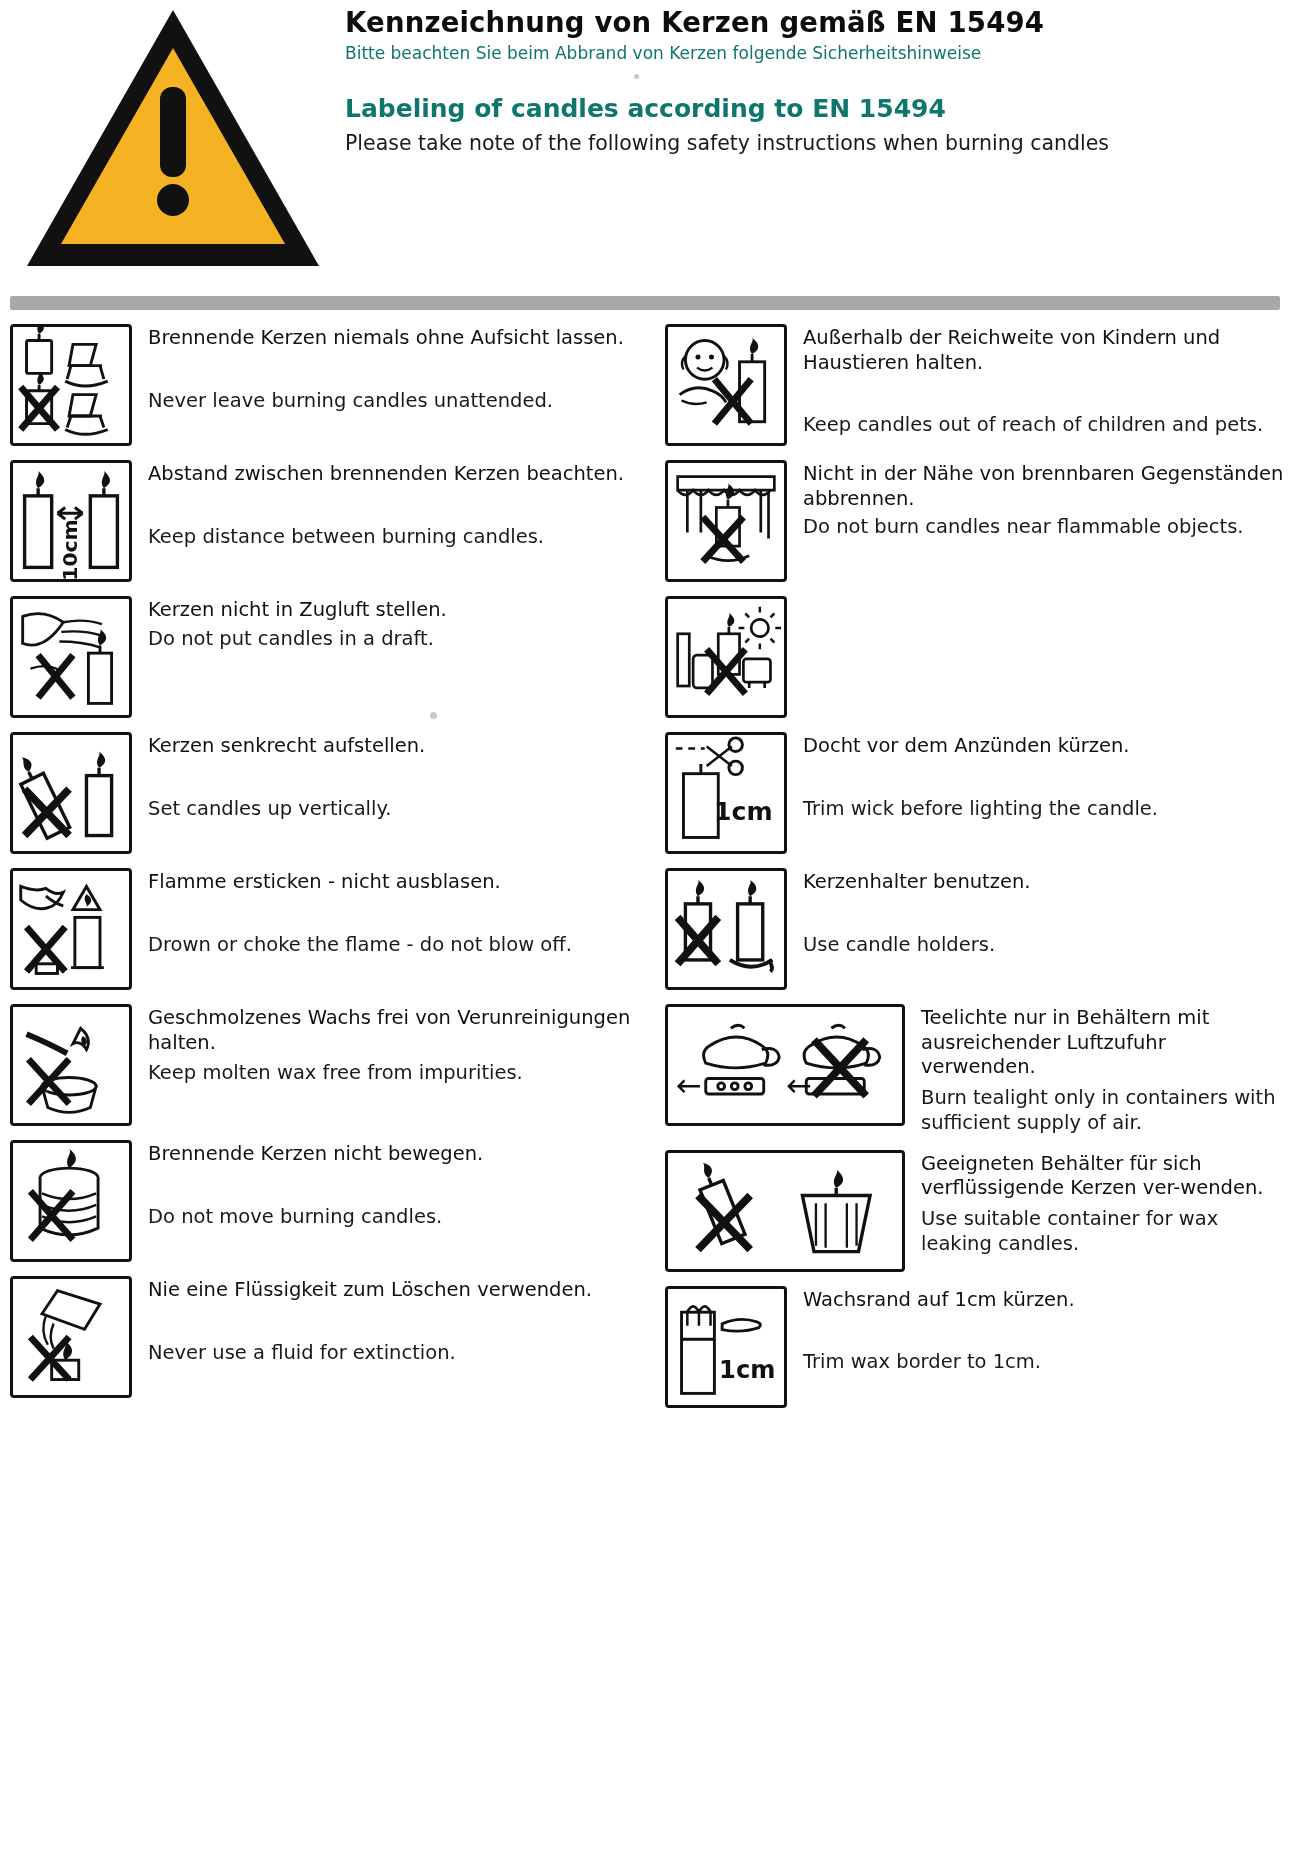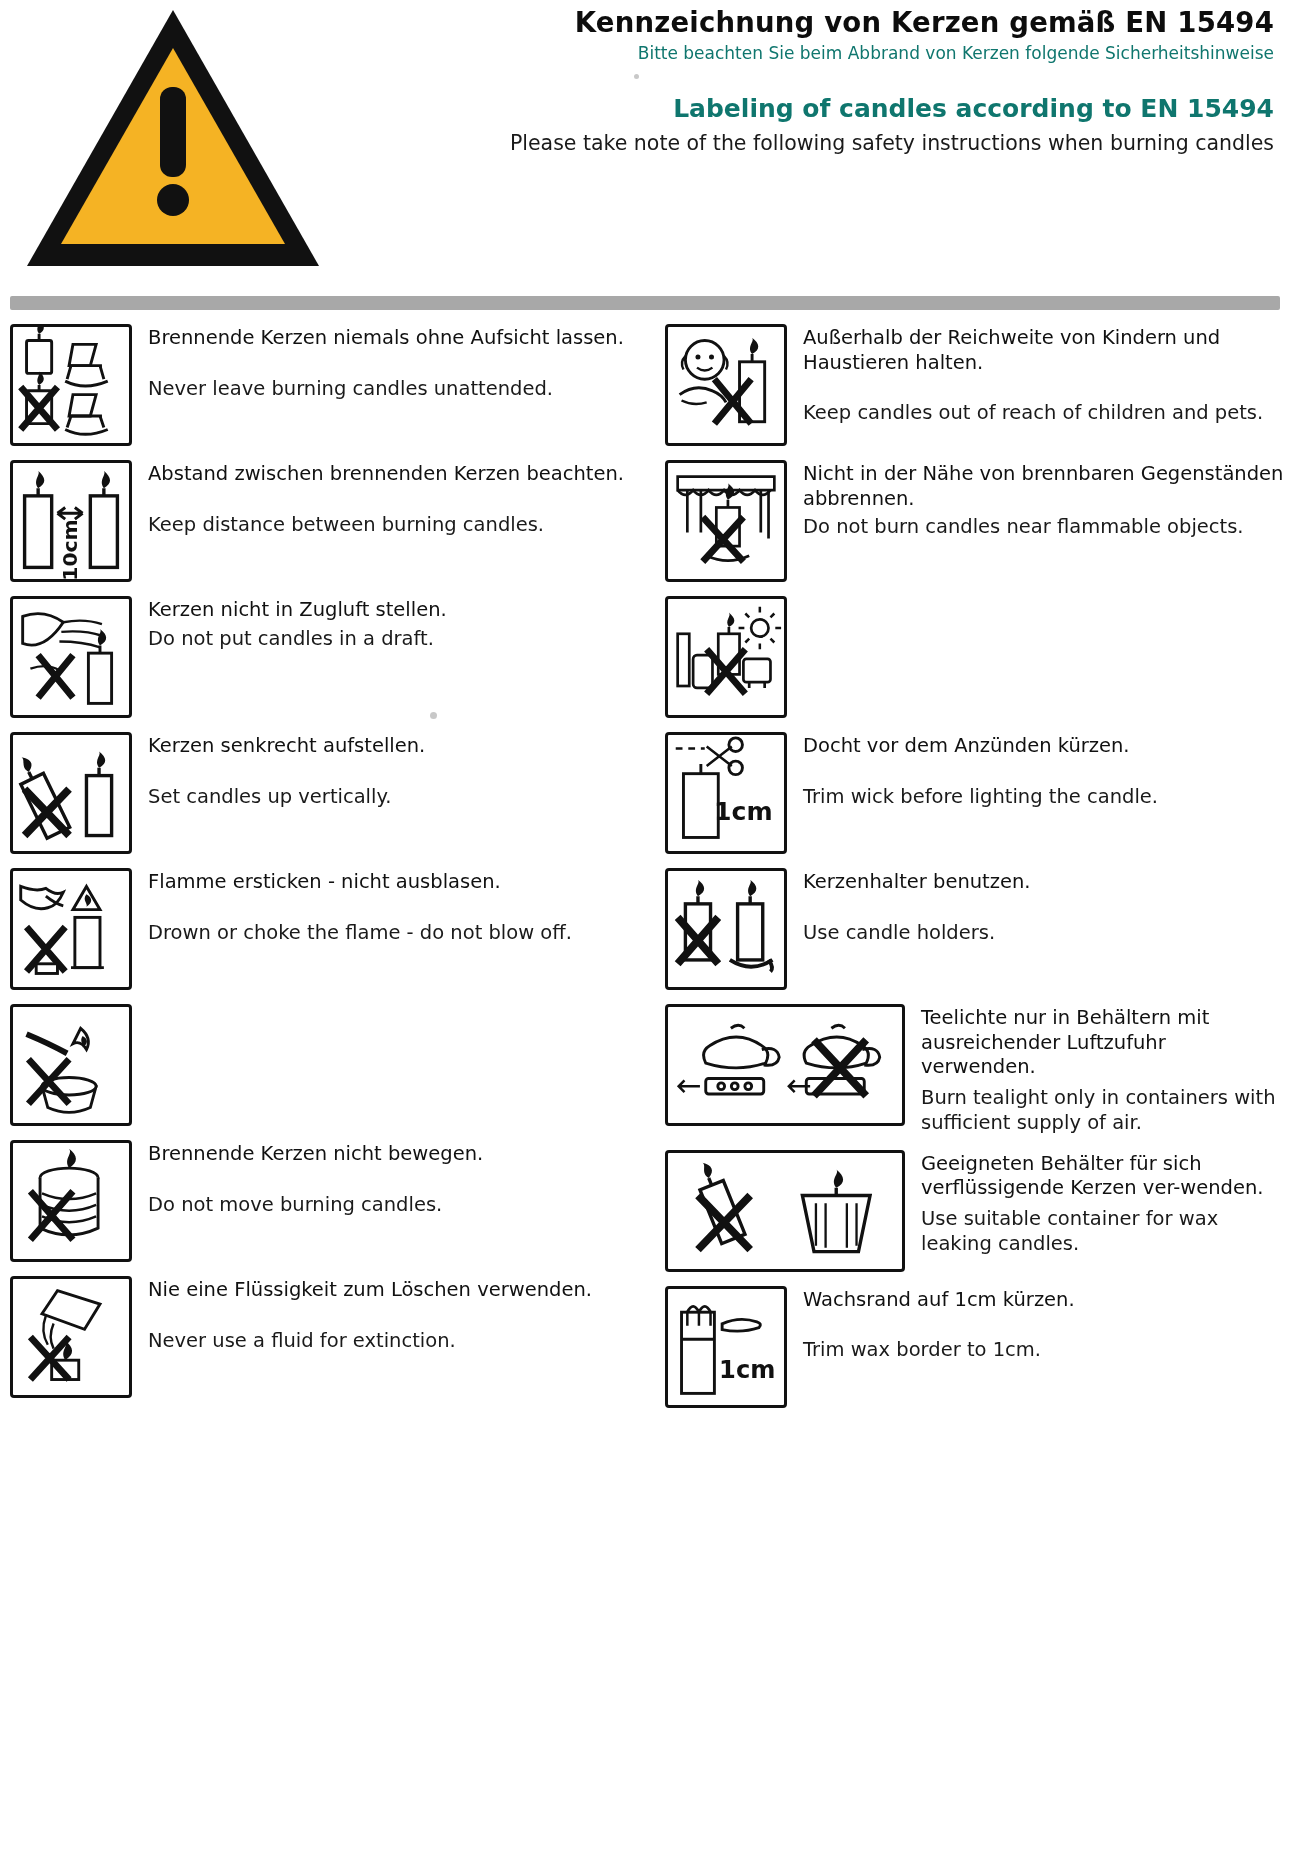--- a/index.html
+++ b/index.html
@@ -36,21 +36,21 @@
     width: 300px;
     height: 268px;
     position: relative;
   }
   .warn-triangle svg { display: block; }
 
   .header-text {
     flex: 1;
     padding-top: 6px;
     padding-right: 16px;
-    text-align: right;
+    text-align: left;
   }
   .title-de {
     font-size: 27.5px;
     font-weight: bold;
     letter-spacing: .2px;
     line-height: 1.2;
     color: #0d0d0d;
   }
   .sub-de {
     font-size: 17px;
@@ -120,21 +120,21 @@
   .rule-de {
     font-weight: normal;
     font-size: 19.5px;
     line-height: 1.26;
     color: #111;
   }
   .rule-en {
     font-size: 19.5px;
     line-height: 1.28;
     color: #1a1a1a;
-    margin-top: 26px;
+    margin-top: 38px;
   }
   .rule-en.tight { margin-top: 4px; }
   .rule-en.tight2 { margin-top: 6px; }
 
   
   .speck {
     position: absolute;
     background: #9a9a9a;
     border-radius: 50%;
     opacity: .55;
@@ -286,20 +286,24 @@
           <g fill="none" stroke="#111" stroke-width="3">
             <path d="M14 28 q24 10 42 20" stroke-width="6"></path>
             <path d="M70 22 q12 10 6 22 q-6 -10 -14 -6 q6 -12 8 -16z" fill="#fff"></path>
             <path d="M72 30 c-4 6 2 9 0 12 c6 -4 6 -9 0 -12z" fill="#111" stroke="none"></path>
             <path d="M30 82 q30 -14 56 0 l-6 22 q-22 10 -44 0z" fill="#fff"></path>
             <ellipse cx="58" cy="82" rx="28" ry="9" fill="#fff"></ellipse>
             <path d="M16 54 L58 100 M58 54 L16 100" stroke-width="7"></path>
           </g>
         </svg>
       </div>
+      <div class="rule-text">
+        <div class="rule-de">Geschmolzenes Wachs frei von Verunreinigungen halten.</div>
+        <div class="rule-en tight2">Keep molten wax free from impurities.</div>
+      </div>
     </div>
 
     <div class="rule">
       <div class="pict">
         <svg viewBox="0 0 120 120">
           <g fill="none" stroke="#111" stroke-width="3">
             <ellipse cx="58" cy="36" rx="30" ry="10" fill="#fff"></ellipse>
             <path d="M28 36 v52 q30 14 60 0 v-52" fill="#fff"></path>
             <path d="M30 52 q28 12 56 0 M30 64 q28 12 56 0 M30 76 q28 12 56 0" stroke-width="2.5"></path>
             <path d="M58 26 c-6 -10 4 -14 0 -20 c9 7 10 14 0 20z" fill="#111" stroke="none"></path>

